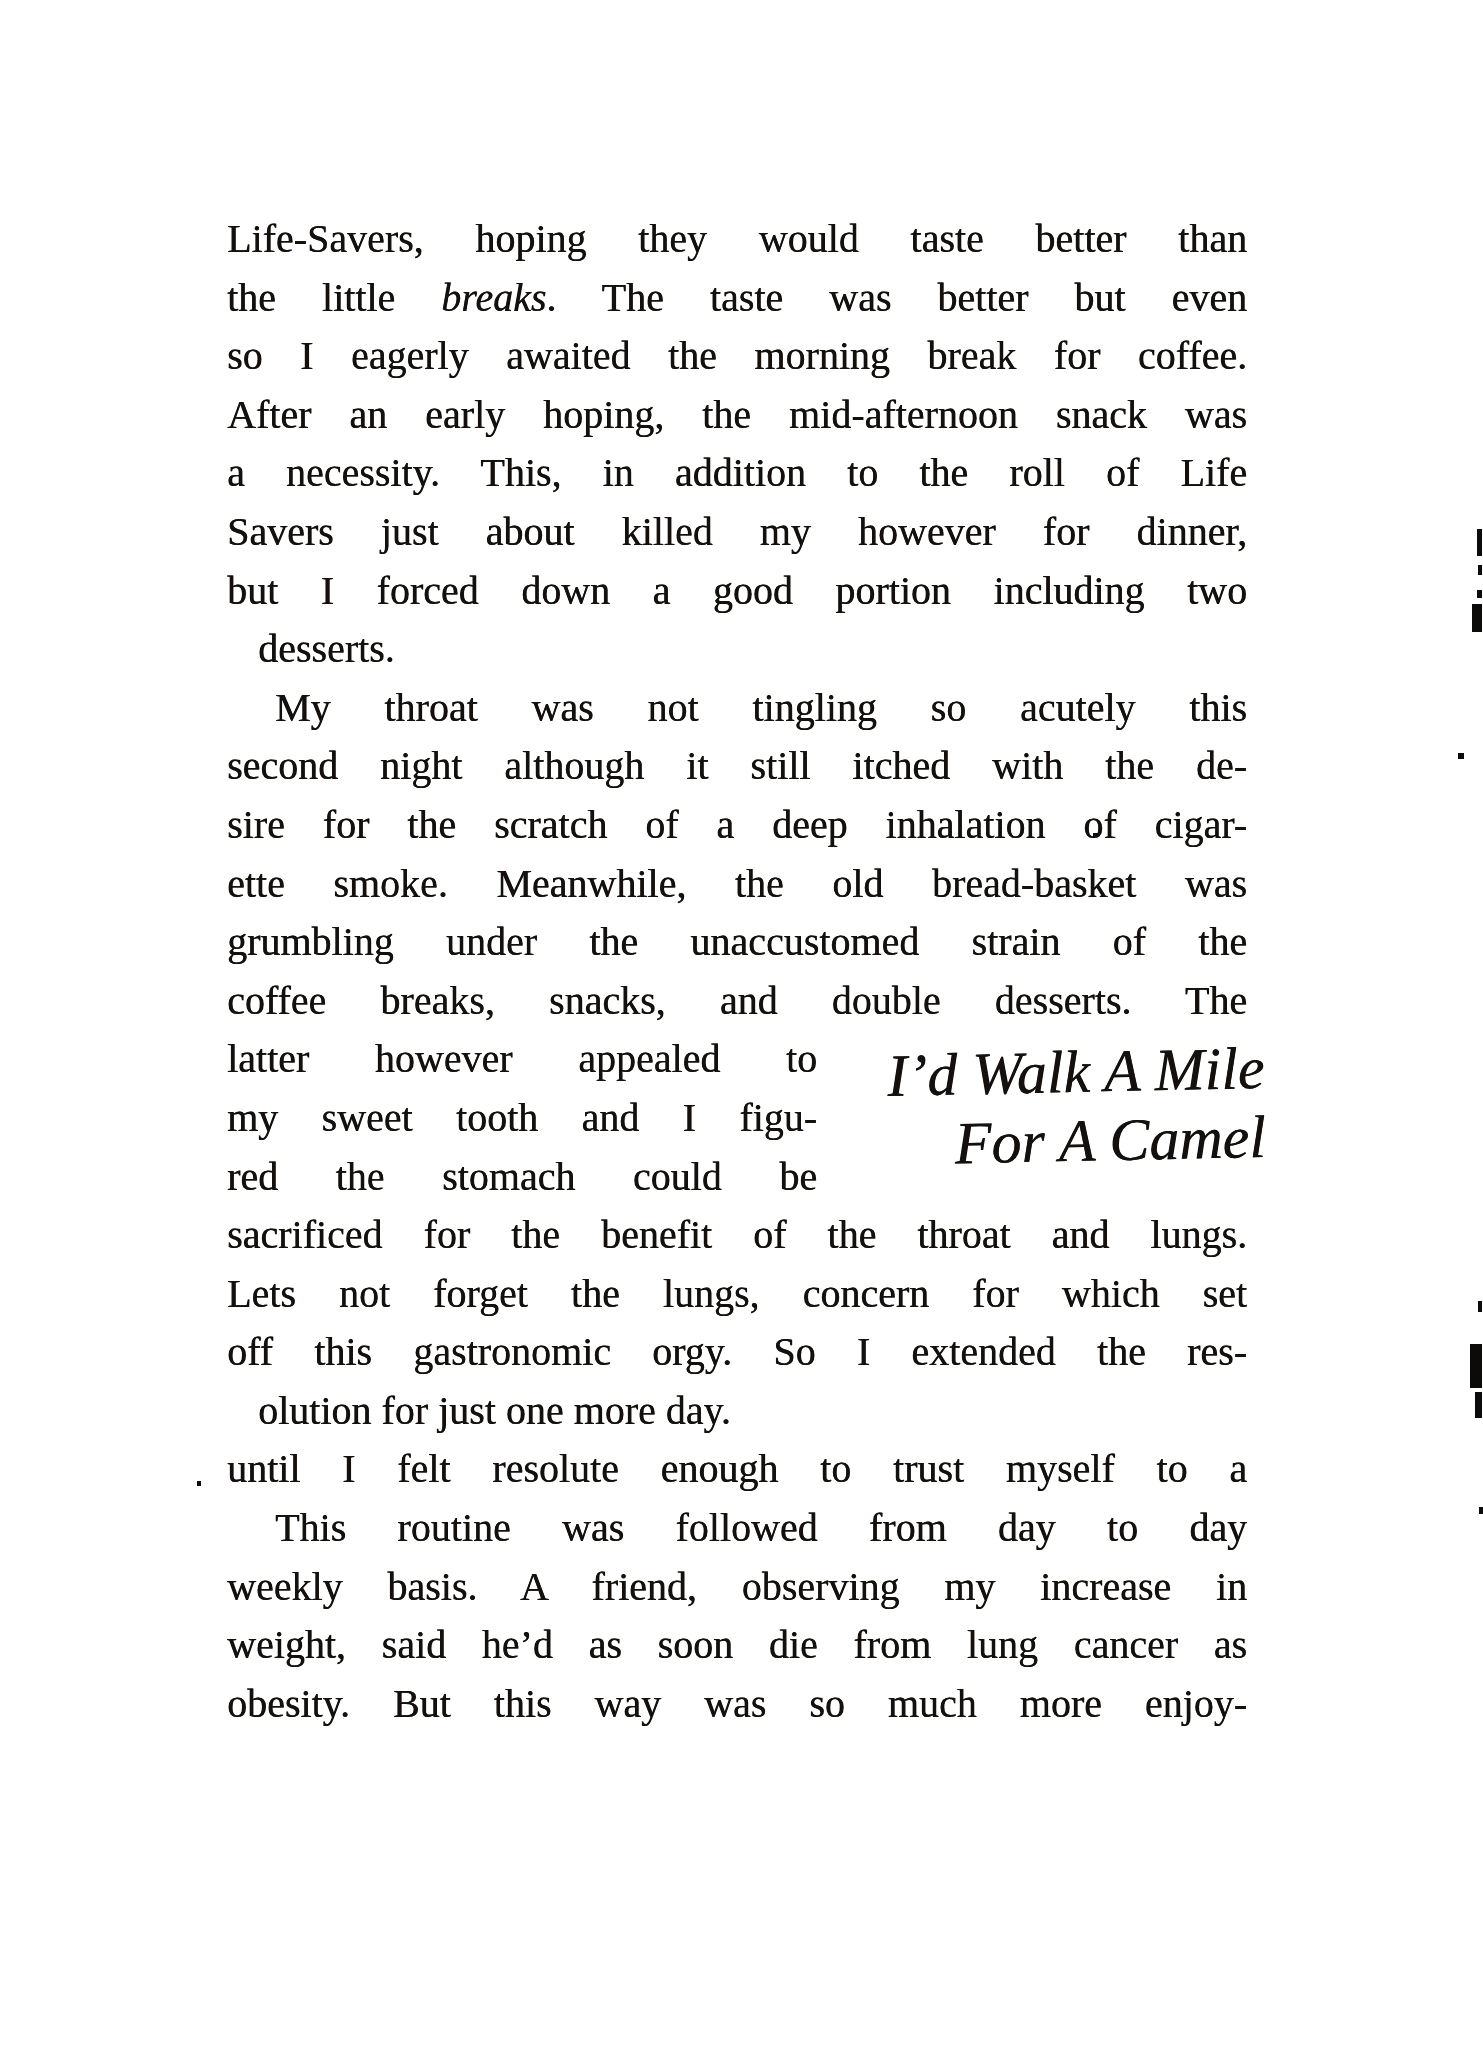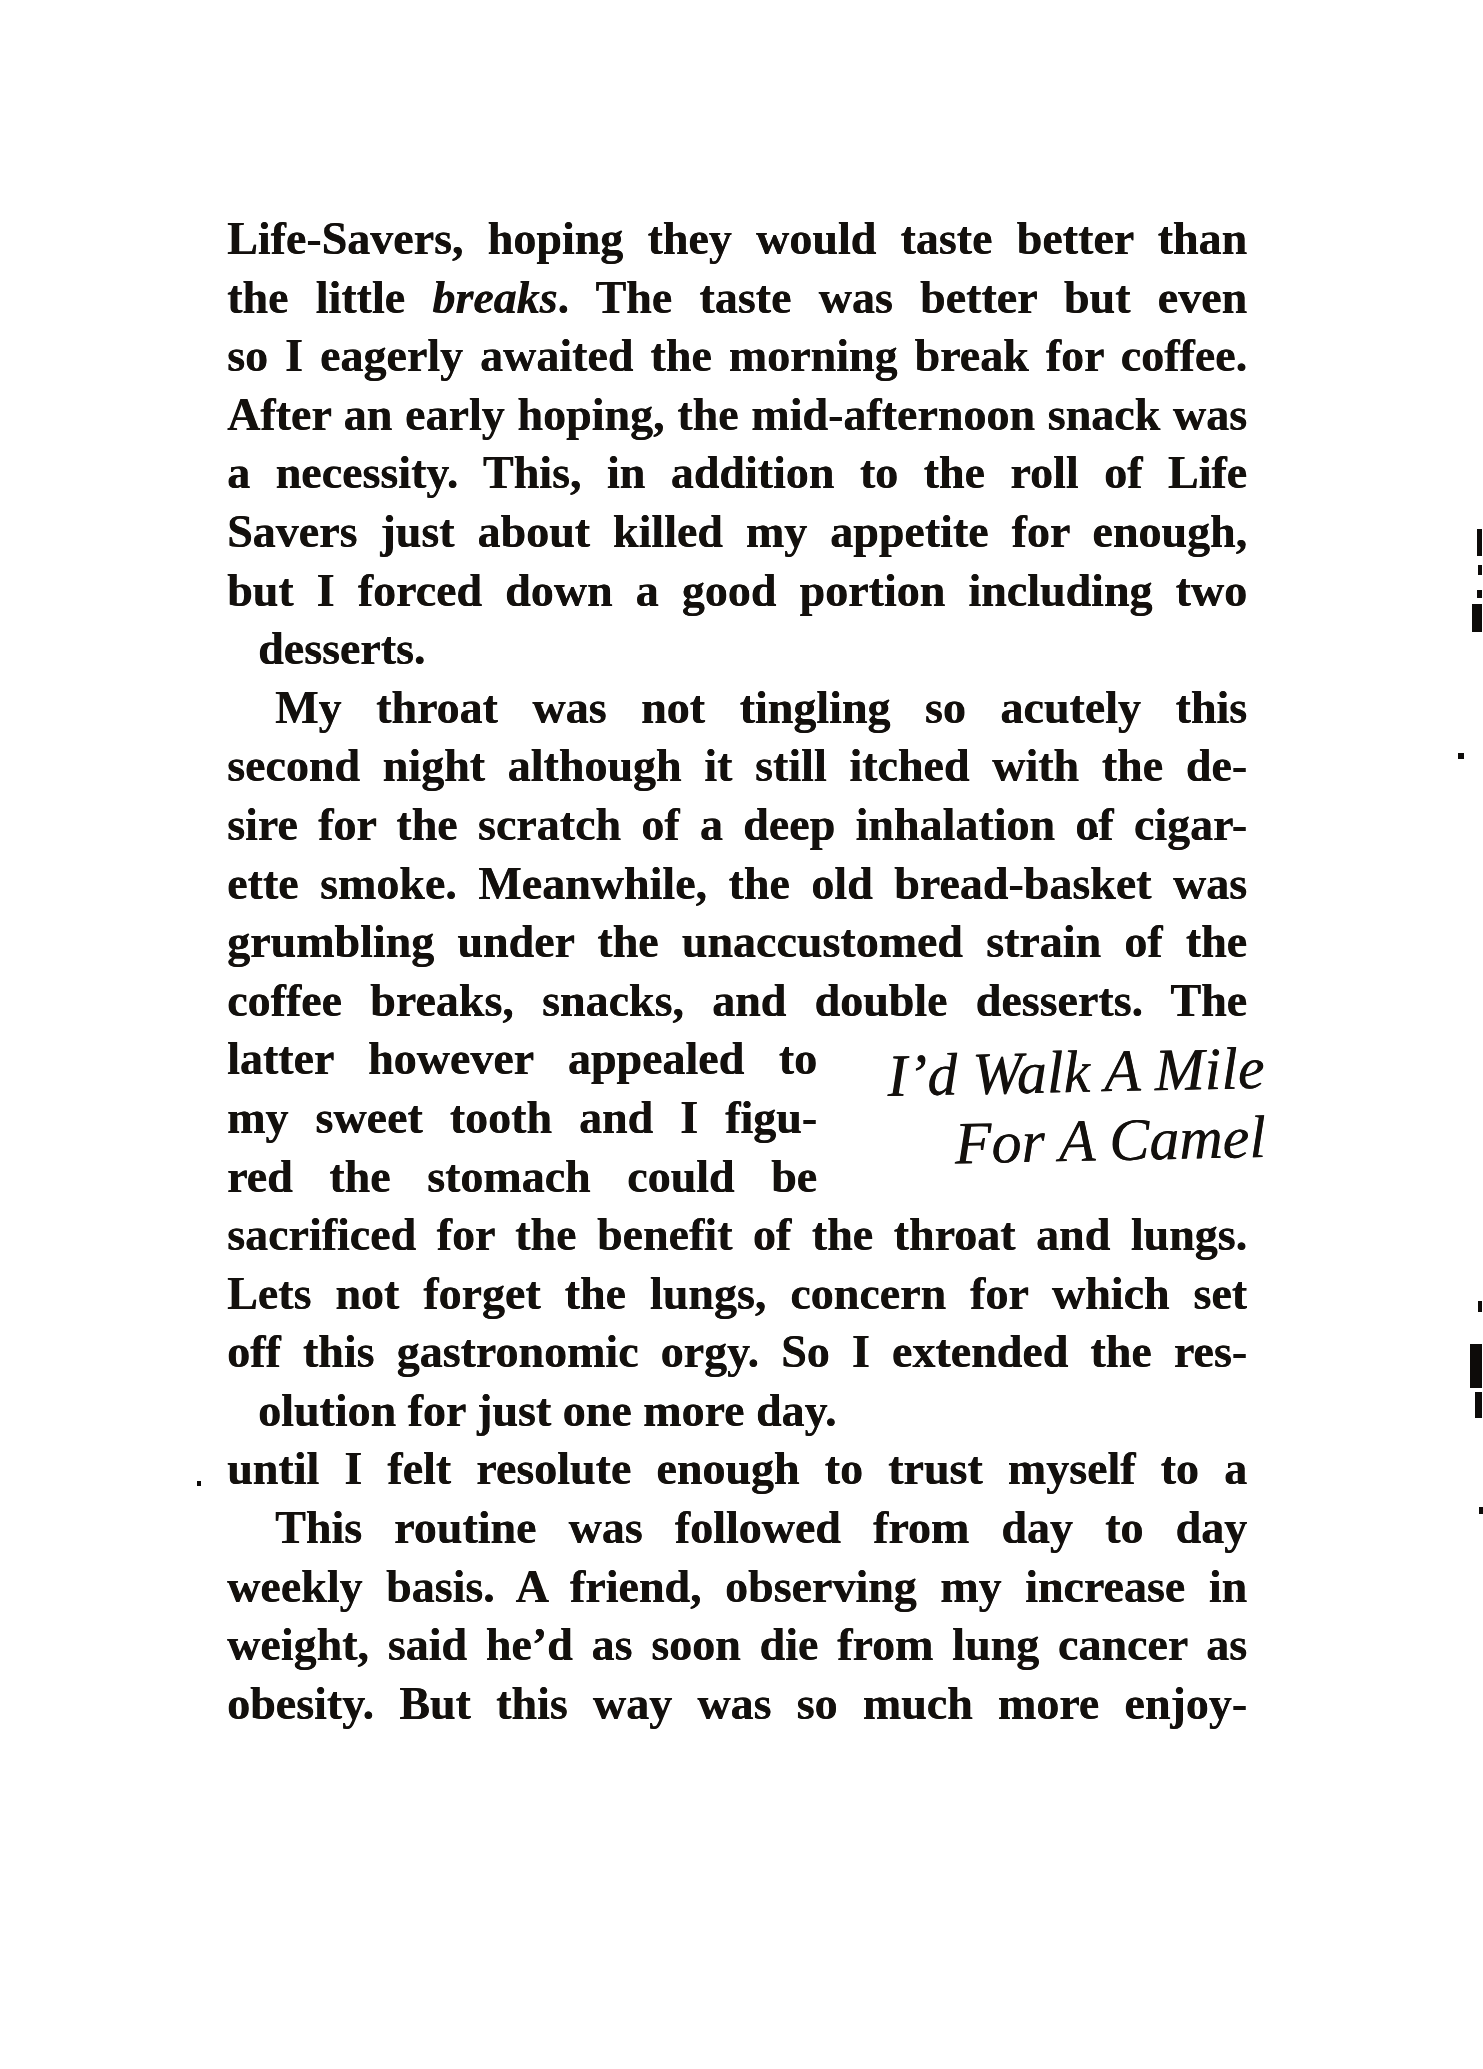--- a/index.html
+++ b/index.html
@@ -19,27 +19,26 @@
   }
   .text-block {
     position: absolute;
     left: 227px;
     top: 210px;
     width: 1020px;
   }
   .line {
     height: 58.6px;
     line-height: 58.6px;
-    font-size: 46px;
+    font-size: 40px;
     text-align: justify;
     text-align-last: justify;
     white-space: normal;
     overflow: hidden;
     text-shadow: 0.4px 0 currentColor;
-    font-weight: bold;
   }
   .line.indent { text-indent: 48px; }
   .line.narrow { width: 590px; }
   .line.last {
     text-align: left;
     text-align-last: left;
     margin-left: 31px;
   }
   .it { font-style: italic; }
   .pull-quote {
@@ -72,21 +71,21 @@
       <div>I’d Walk A Mile</div>
       <div>For A Camel</div>
     </div>
 
     <div id="lines-host">
         <div class="line">Life-Savers, hoping they would taste better than</div>
         <div class="line"><span>the little </span><span class="it">breaks</span><span>. The taste was better but even</span></div>
         <div class="line">so I eagerly awaited the morning break for coffee.</div>
         <div class="line">After an early hoping, the mid-afternoon snack was</div>
         <div class="line">a necessity. This, in addition to the roll of Life</div>
-        <div class="line">Savers just about killed my appetite for enough,</div>
+        <div class="line">Savers just about killed my however for dinner,</div>
         <div class="line">but I forced down a good portion including two</div>
         <div class="line last">desserts.</div>
         <div class="line indent">My throat was not tingling so acutely this</div>
         <div class="line">second night although it still itched with the de-</div>
         <div class="line">sire for the scratch of a deep inhalation of cigar-</div>
         <div class="line">ette smoke. Meanwhile, the old bread-basket was</div>
         <div class="line">grumbling under the unaccustomed strain of the</div>
         <div class="line">coffee breaks, snacks, and double desserts. The</div>
         <div class="line narrow">latter however appealed to</div>
         <div class="line narrow">my sweet tooth and I figu-</div>

